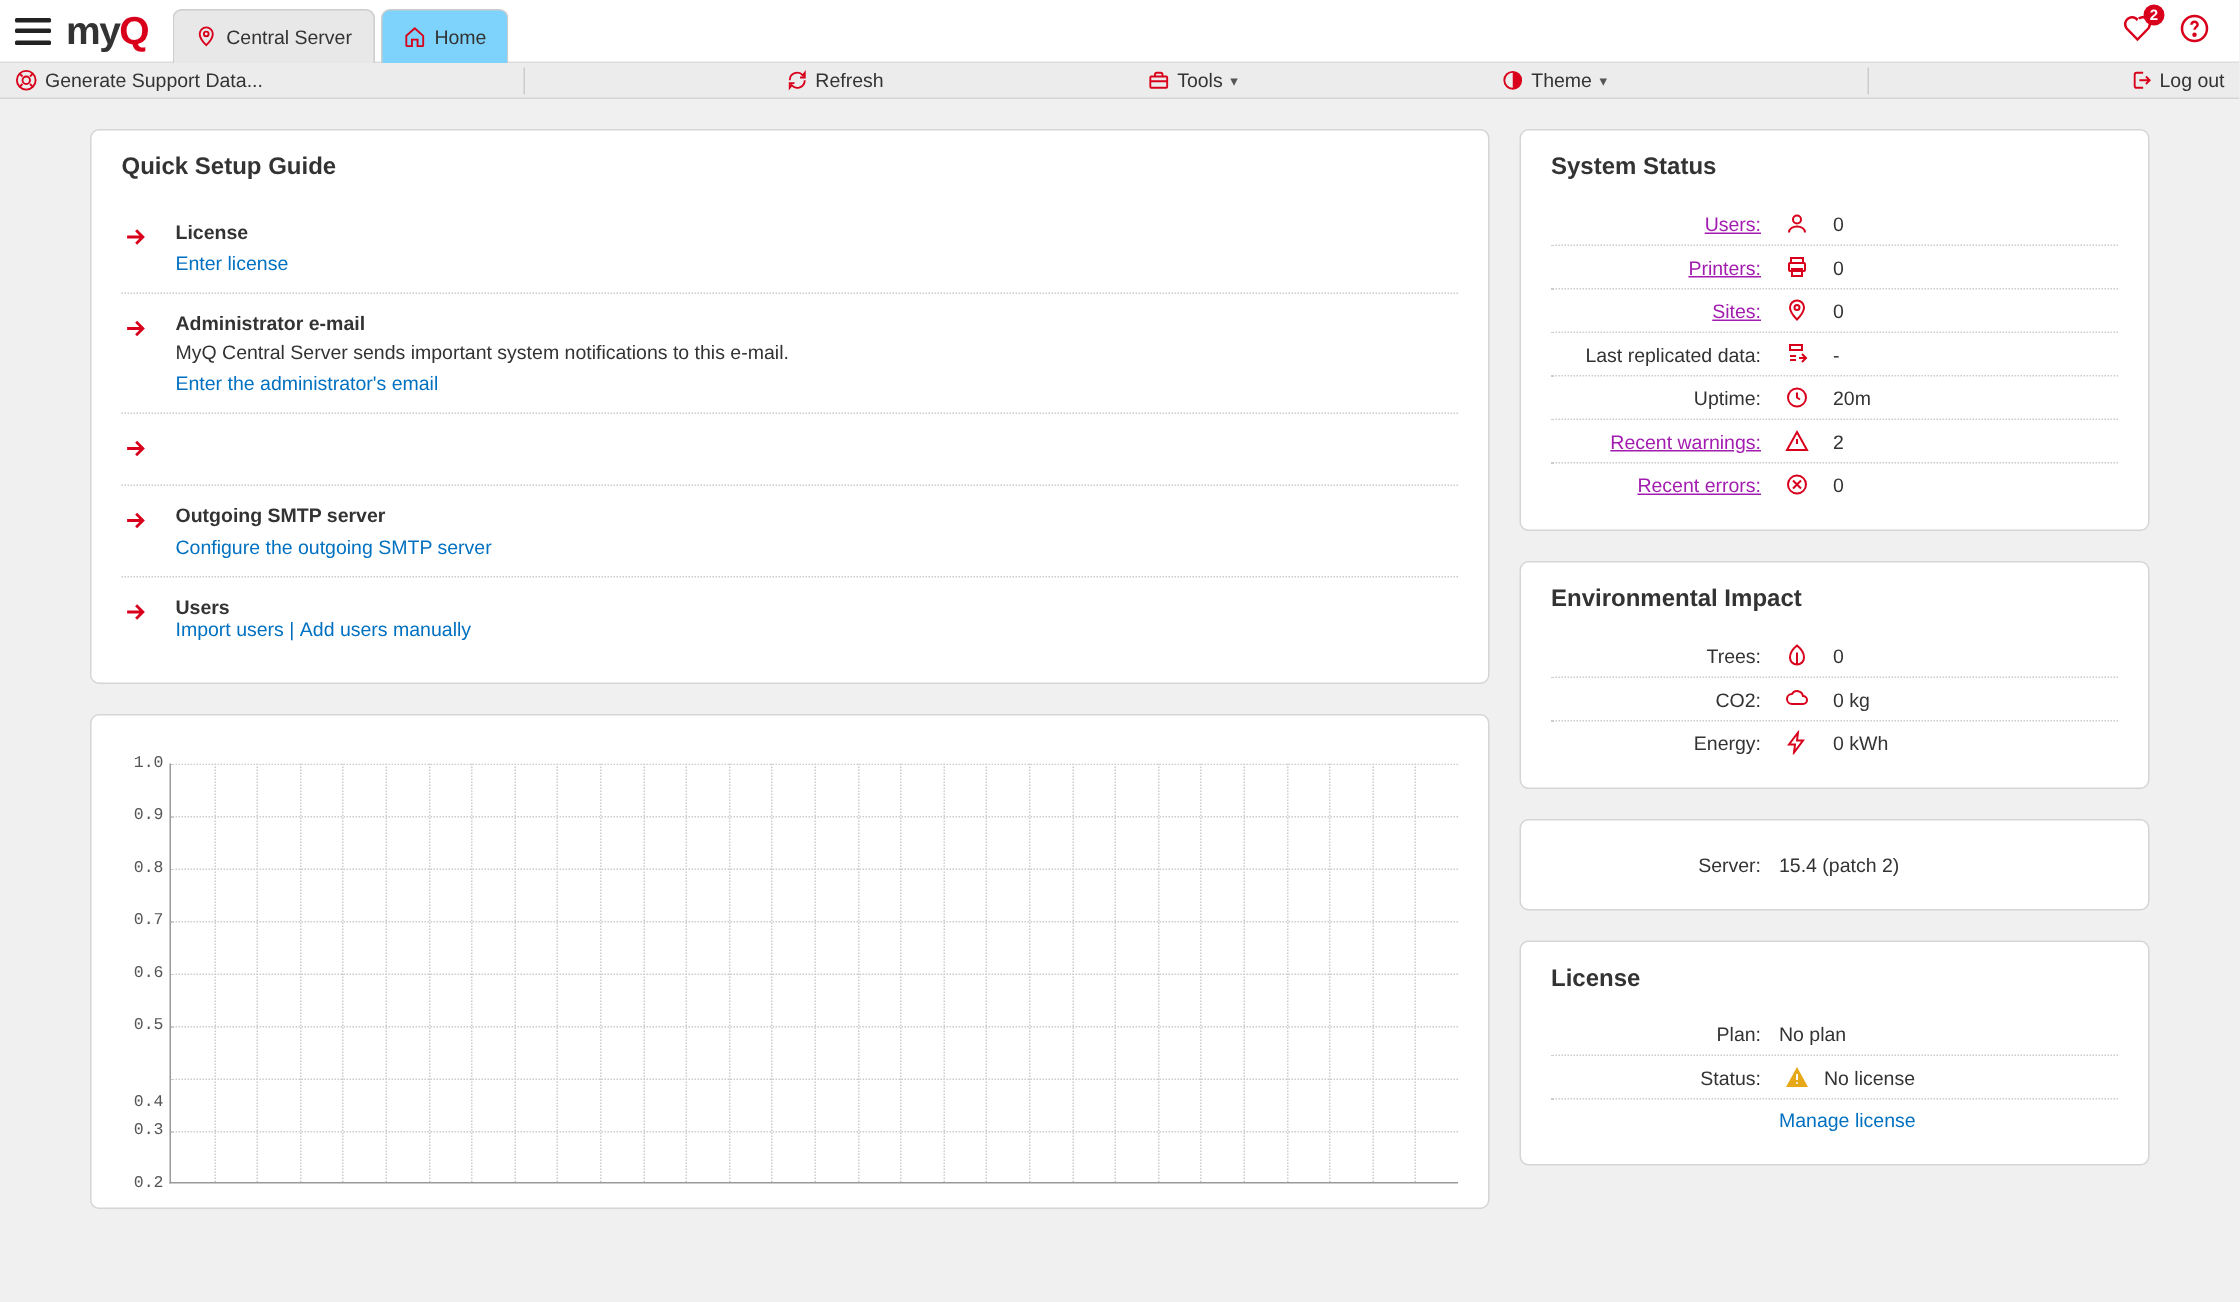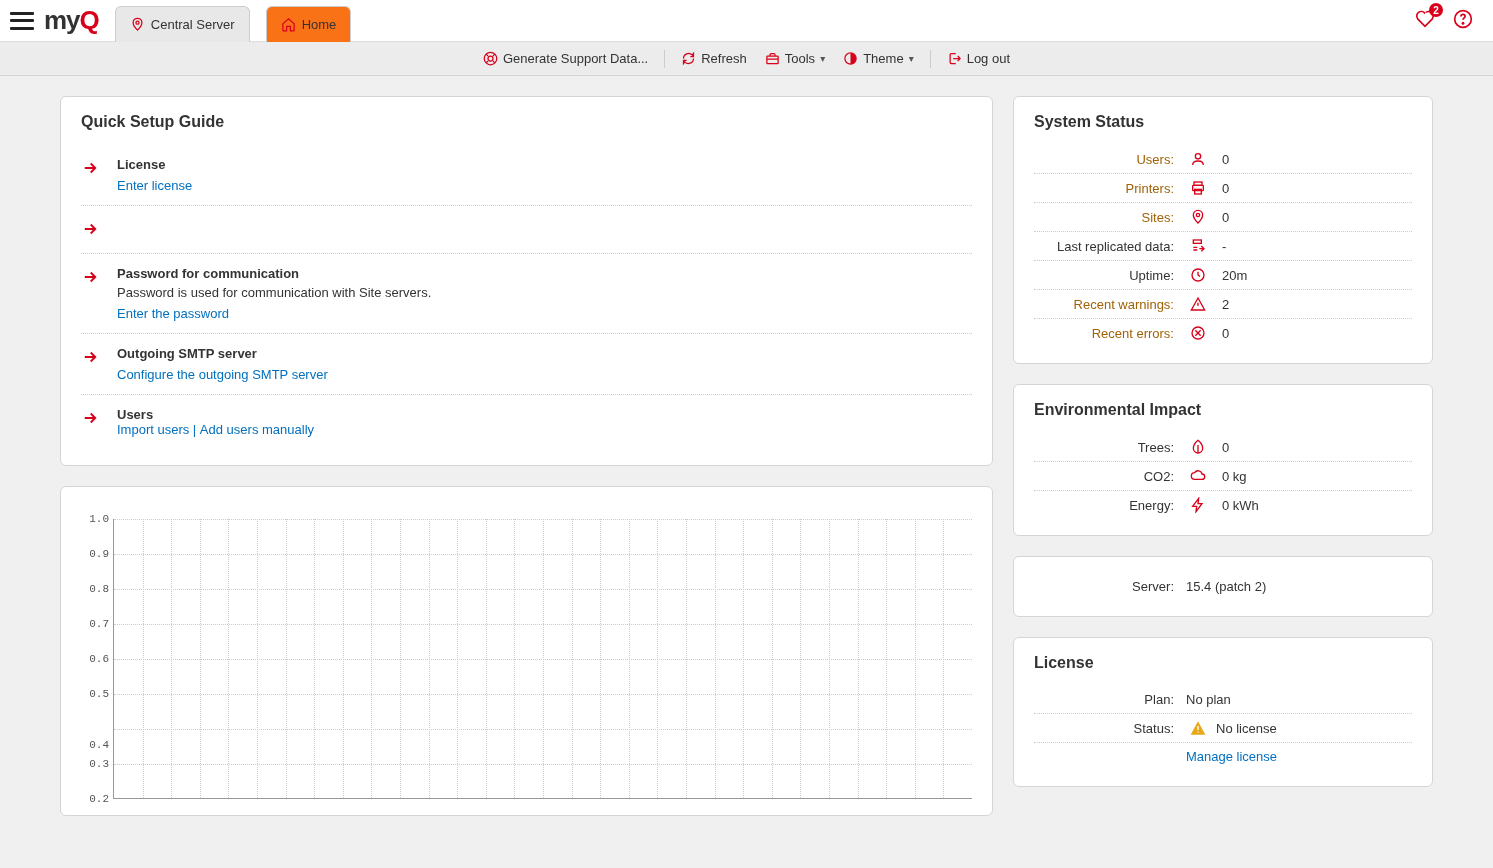--- a/index.html
+++ b/index.html
@@ -6,30 +6,30 @@
 body { font-family: "Segoe UI", Arial, sans-serif; font-size: 13px; color: #333; background: #f0f0f0; }
 
 
 .topbar { height: 42px; background: #fff; border-bottom: 1px solid #ddd; display: flex; align-items: center; padding: 0 10px; gap: 10px; }
 .hamburger { width: 24px; height: 18px; display: flex; flex-direction: column; justify-content: space-between; cursor: pointer; }
 .hamburger span { display: block; height: 3px; background: #222; border-radius: 1px; }
 .logo { font-size: 26px; font-weight: 800; letter-spacing: -1px; }
 .logo .q { color: #d9001b; }
 .tabs { display: flex; align-items: stretch; height: 42px; margin-left: 6px; }
 .tab { display: flex; align-items: center; gap: 6px; padding: 0 14px; border: 1px solid #ccc; border-bottom: none; border-radius: 6px 6px 0 0; background: #e8e8e8; margin-right: 4px; margin-top: 6px; cursor: pointer; font-size: 13px; color: #333; }
-.tab.active { background: #f97316; margin-left: 12px; }
+.tab.active { background: #7dd3fc; }
 .tab svg { width: 15px; height: 15px; }
 .spacer { flex: 1; }
 .topicons { display: flex; align-items: center; gap: 18px; margin-right: 10px; }
 .topicons .icon { color: #d9001b; cursor: pointer; position: relative; }
 .topicons .icon svg { width: 20px; height: 20px; }
 .badge { position: absolute; top: -6px; right: -8px; background: #d9001b; color: #fff; font-size: 10px; font-weight: bold; border-radius: 50%; width: 14px; height: 14px; display: flex; align-items: center; justify-content: center; }
 
 
-.toolbar { height: 34px; background: #ececec; border-bottom: 1px solid #d5d5d5; display: flex; align-items: center; justify-content: center; padding: 0 4px; gap: 6px; }
+.toolbar { height: 24px; background: #ececec; border-bottom: 1px solid #d5d5d5; display: flex; align-items: center; justify-content: space-between; padding: 0 4px; gap: 6px; }
 .toolbar-item { display: flex; align-items: center; gap: 5px; padding: 4px 6px; font-size: 13px; color: #333; cursor: pointer; }
 .toolbar-item svg { width: 15px; height: 15px; color: #d9001b; }
 .toolbar-sep { width: 1px; height: 18px; background: #ccc; margin: 0 4px; }
 .chev { font-size: 10px; color: #555; }
 
 
 .page { display: flex; gap: 20px; padding: 20px 60px 40px 60px; align-items: flex-start; }
 .col-left { flex: 1; display: flex; flex-direction: column; gap: 20px; min-width: 0; }
 .col-right { width: 420px; display: flex; flex-direction: column; gap: 20px; }
 .card { background: #fff; border: 1px solid #d5d5d5; border-radius: 6px; padding: 16px 20px; }
@@ -43,21 +43,21 @@
 .setup-body .title { font-weight: 600; font-size: 13px; }
 .setup-body .desc { font-size: 13px; margin-top: 4px; }
 .setup-body .link { color: #0070c0; cursor: pointer; margin-top: 6px; display: inline-block; }
 .setup-body .link.inline { margin-top: 0; }
 .link-sep { color: #0070c0; }
 
 
 .row { display: flex; align-items: center; border-bottom: 1px dotted #ccc; padding: 6px 0; gap: 12px; }
 .row:last-child { border-bottom: none; }
 .row .label { flex: 0 0 140px; text-align: right; font-size: 13px; color: #333; }
-.row .label.link { color: #a16207; cursor: pointer; }
+.row .label.link { color: #a21caf; cursor: pointer; text-decoration: underline; }
 .row .iconslot { width: 24px; display: flex; justify-content: center; color: #d9001b; }
 .row .iconslot svg { width: 16px; height: 16px; }
 .row .iconslot.warn { color: #e6a817; }
 .row .value { font-size: 13px; }
 .row .value.link { color: #0070c0; cursor: pointer; }
 .row .value-wrap { display: flex; align-items: center; gap: 6px; }
 
 
 .chart { padding-top: 10px; }
 .chart-grid { position: relative; height: 280px; margin-left: 32px; border-left: 1px solid #999; border-bottom: 1px solid #999; margin-top: 6px; overflow: hidden; }
@@ -165,31 +165,31 @@
         <div class="setup-body">
           <div class="title">License</div>
           <a class="link">Enter license</a>
         </div>
       </div>
 
       <div class="setup-item">
         <div class="setup-arrow"><svg viewBox="0 0 24 24" fill="none" stroke="currentColor" stroke-width="2.5">
               <path d="M5 12h13M13 6l6 6-6 6"></path>
             </svg></div>
+        <div class="setup-body">
+          <div class="title">Administrator e-mail</div>
+          <div class="desc">MyQ Central Server sends important system notifications to this e-mail.</div>
+          <a class="link">Enter the administrator's email</a>
+        </div>
       </div>
 
       <div class="setup-item">
         <div class="setup-arrow"><svg viewBox="0 0 24 24" fill="none" stroke="currentColor" stroke-width="2.5">
               <path d="M5 12h13M13 6l6 6-6 6"></path>
             </svg></div>
-        <div class="setup-body">
-          <div class="title">Password for communication</div>
-          <div class="desc">Password is used for communication with Site servers.</div>
-          <a class="link">Enter the password</a>
-        </div>
       </div>
 
       <div class="setup-item">
         <div class="setup-arrow"><svg viewBox="0 0 24 24" fill="none" stroke="currentColor" stroke-width="2.5">
               <path d="M5 12h13M13 6l6 6-6 6"></path>
             </svg></div>
         <div class="setup-body">
           <div class="title">Outgoing SMTP server</div>
           <a class="link">Configure the outgoing SMTP server</a>
         </div>

